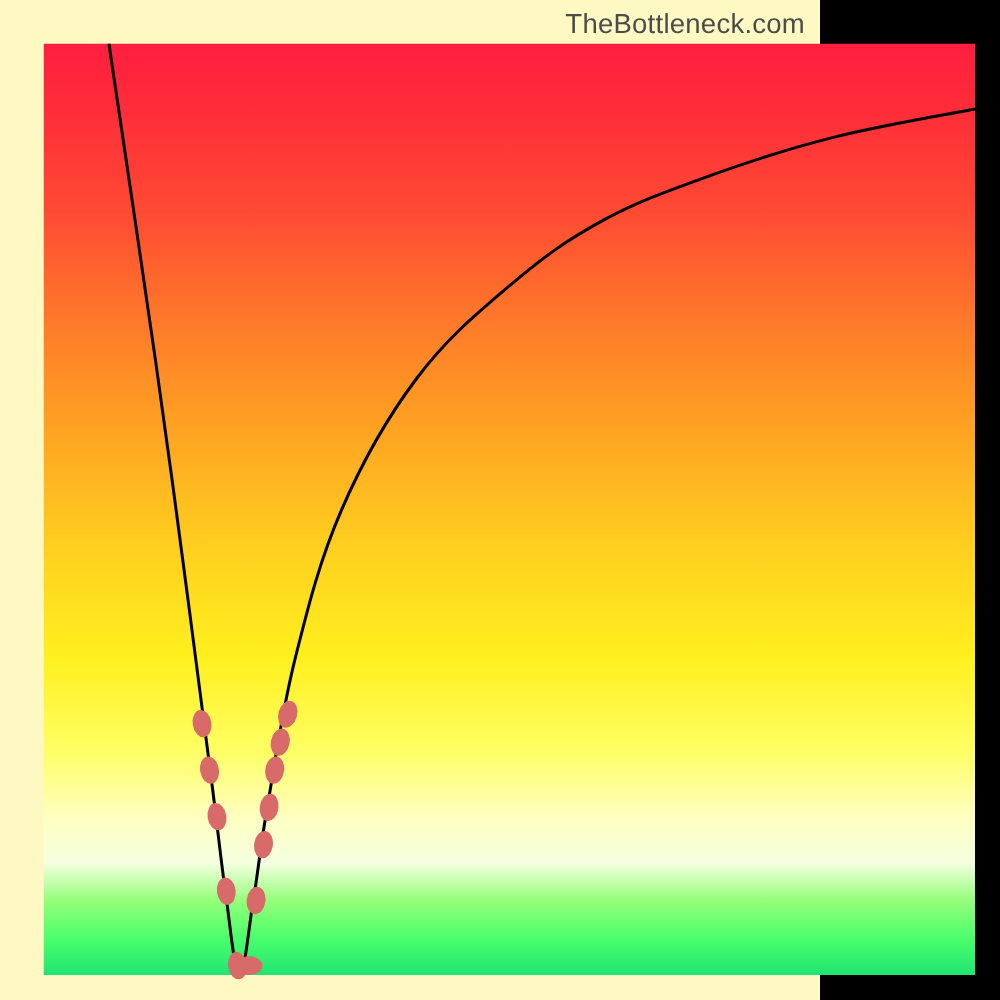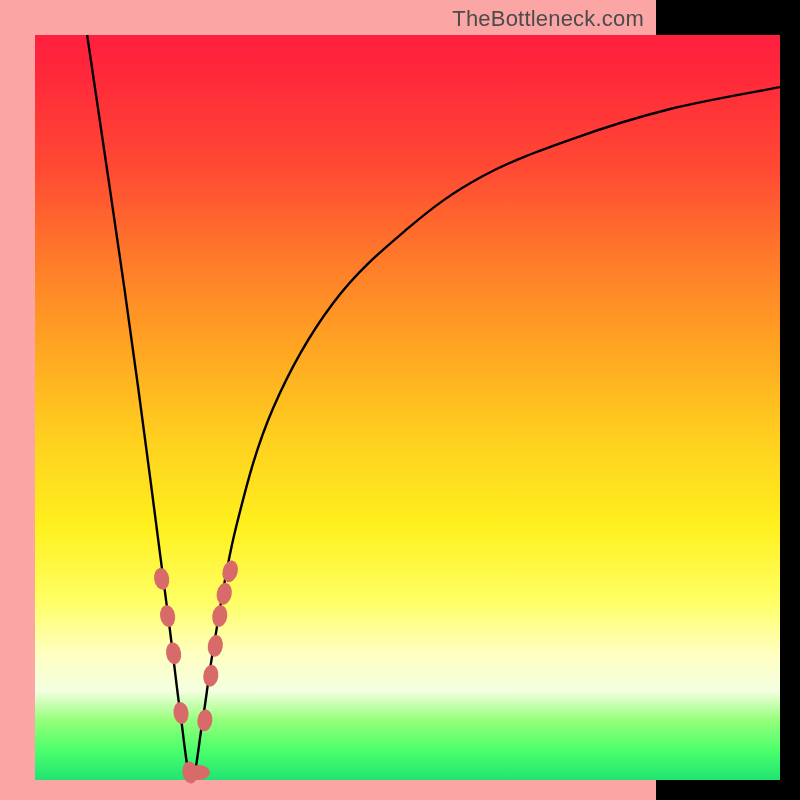--- a/index.html
+++ b/index.html
@@ -10,21 +10,21 @@
     overflow: hidden;
     background: #000;
     font-family: Arial, Helvetica, sans-serif;
   }
   .frame {
     position: absolute;
     left: 0;
     top: 0;
     width: 656px;
     height: 800px;
-    background: #fca5a5;
+    background: #fef9c3;
   }
   .plot-area {
     position: absolute;
     left: 35px;
     top: 35px;
     width: 745px;
     height: 745px;
     background: linear-gradient(to bottom,
       #ff1f3f 0%,
       #ff2a3a 6%,

